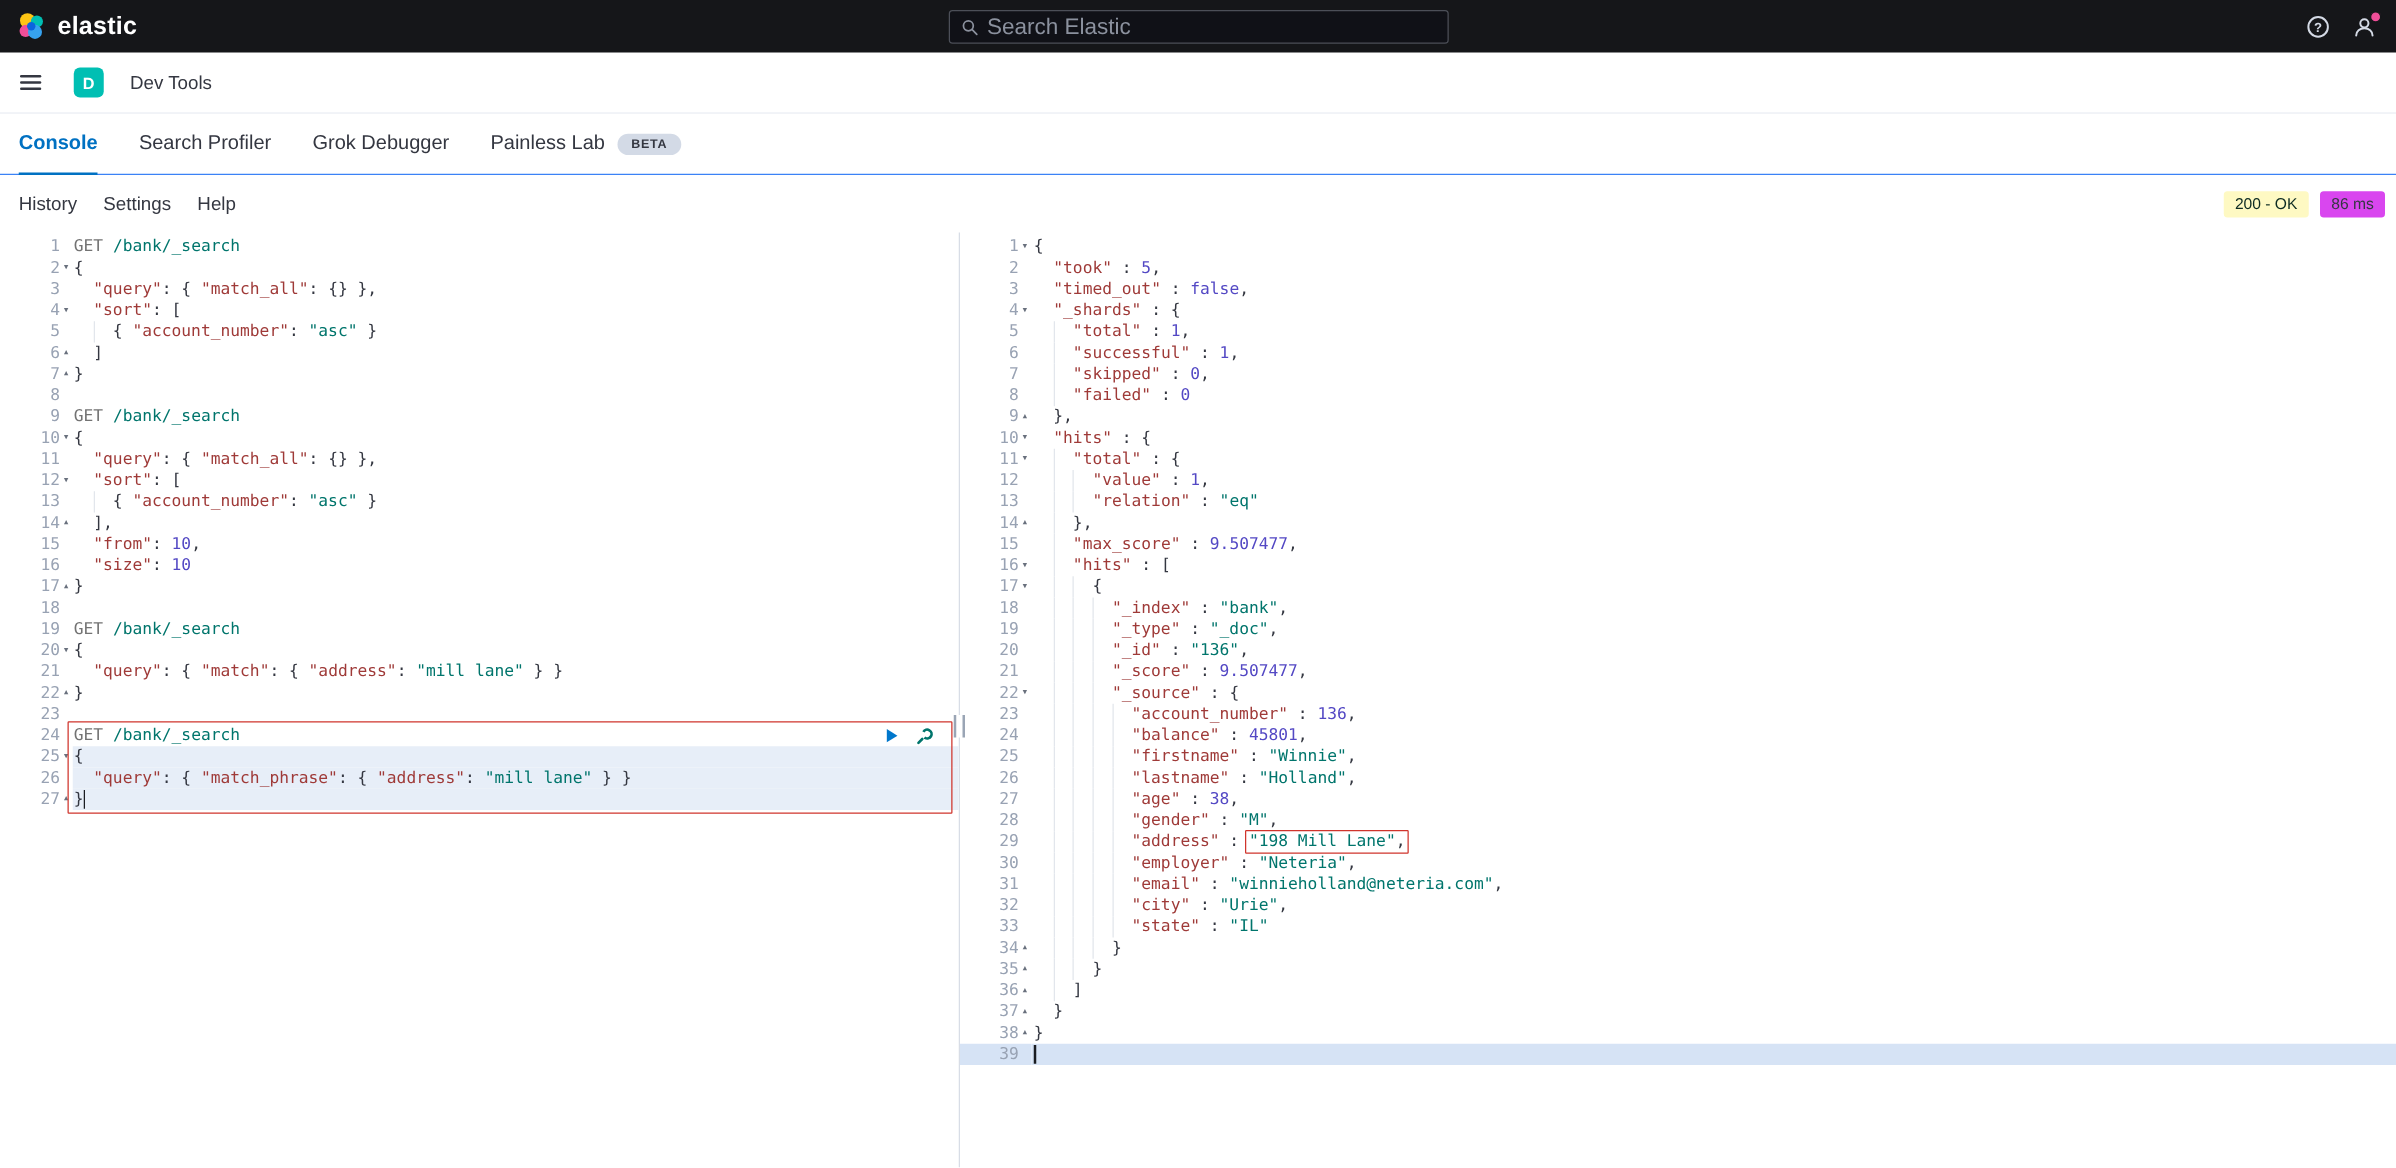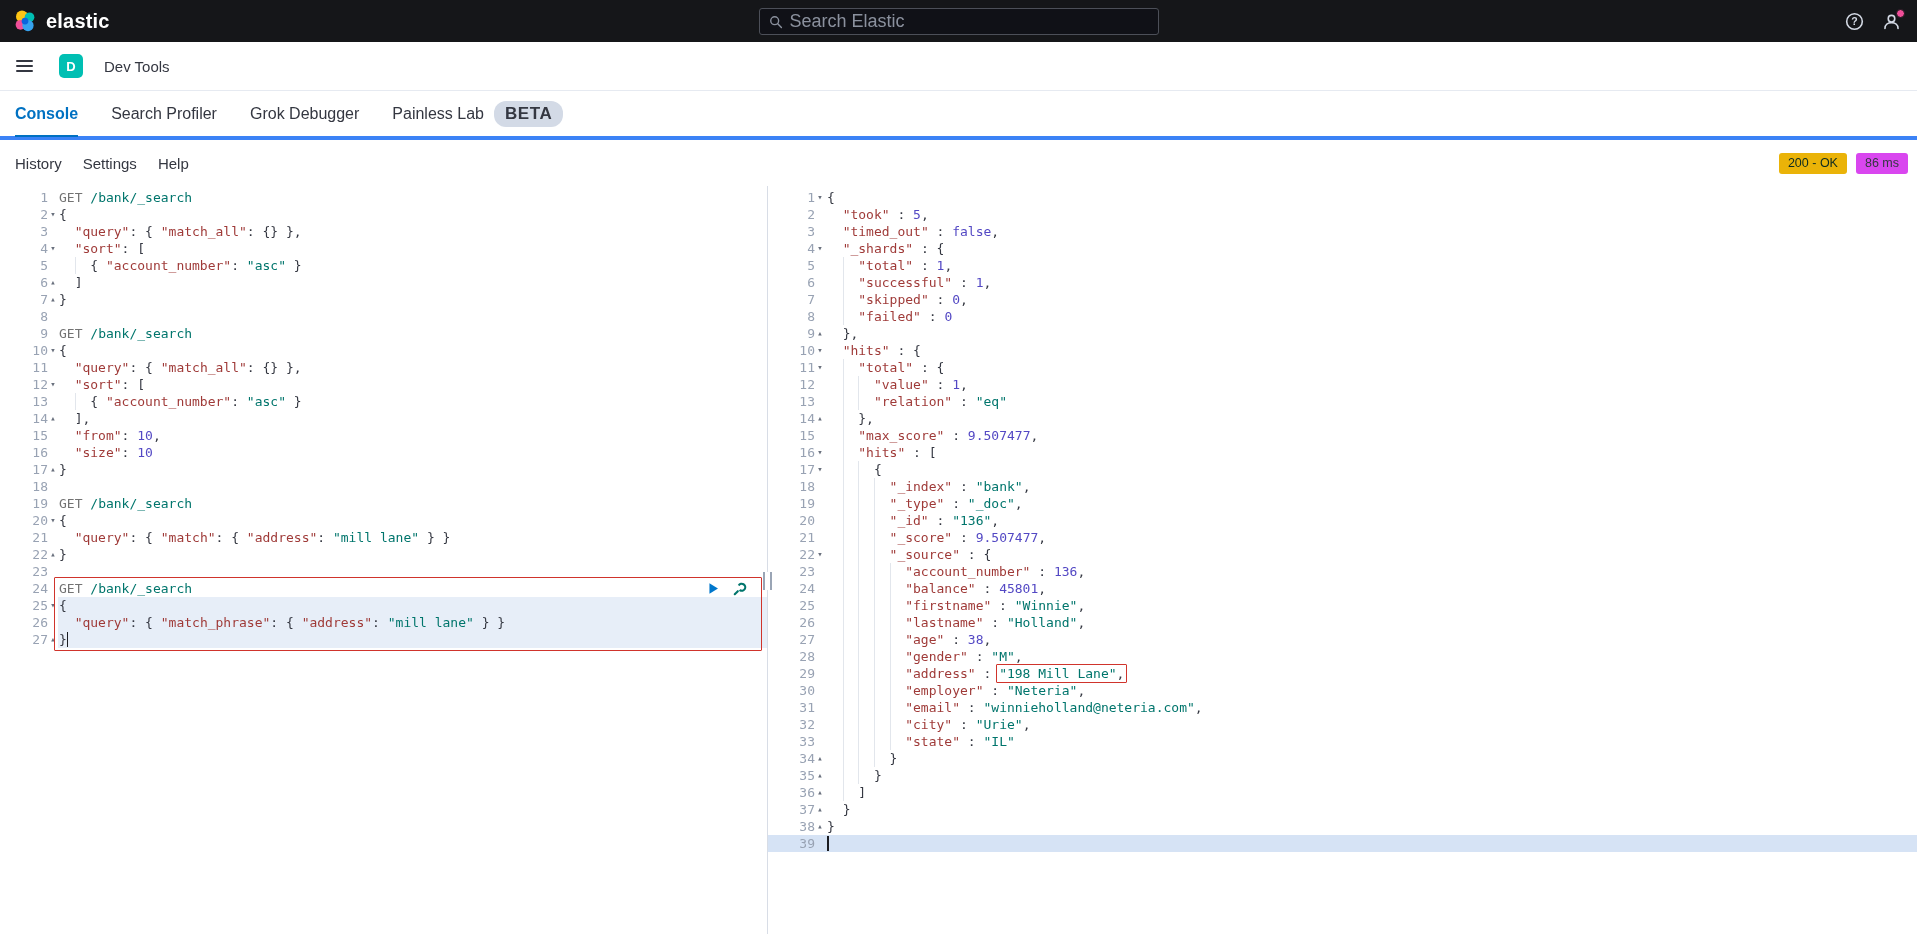--- a/index.html
+++ b/index.html
@@ -21,33 +21,33 @@
   
   .crumbbar { position:absolute; top:42px; left:0; right:0; height:49px; background:#fff; border-bottom:1px solid #e6eaf1; display:flex; align-items:center; }
   .menu-btn { width:48px; height:100%; display:flex; align-items:center; justify-content:center; cursor:pointer; }
   .hamburger { width:17px; }
   .hamburger div { height:2px; background:#343741; margin:3px 0; border-radius:1px; }
   .space-badge { width:24px; height:24px; margin-left:11px; border-radius:5px; background:#00bfb3; color:#fff; font-size:13px; font-weight:700;
                  display:flex; align-items:center; justify-content:center; cursor:pointer; }
   .crumb { margin-left:21px; font-size:15px; color:#343741; }
 
   
-  .tabbar { position:absolute; top:91px; left:0; right:0; height:49px; background:#fff; border-bottom:4px solid #3b82f6; display:flex; align-items:stretch; padding-left:15px; }
+  .tabbar { position:absolute; top:91px; left:0; right:0; height:49px; background:#fff; border-bottom:1px solid #3b82f6; display:flex; align-items:stretch; padding-left:15px; }
   .tab { display:flex; align-items:center; margin-right:33px; font-size:16px; color:#343741; position:relative; cursor:pointer; }
   .tab.active { color:#0071c2; font-weight:600; }
   .tab.active::after { content:""; position:absolute; left:0; right:0; bottom:-1px; height:2px; background:#0071c2; }
-  .beta-badge { margin-left:10px; background:#d3dae6; color:#343741; font-size:17px; font-weight:700; letter-spacing:.6px; padding:3px 11px; border-radius:12px; }
+  .beta-badge { margin-left:10px; background:#d3dae6; color:#343741; font-size:10px; font-weight:700; letter-spacing:.6px; padding:3px 11px; border-radius:12px; }
 
   
   .console-toolbar { position:absolute; top:140px; left:0; right:0; height:46px; background:#fff; display:flex; align-items:center; padding:0 9px 0 15px; }
   .tb-links { display:flex; gap:21px; }
   .tb-link { font-size:15px; color:#343741; cursor:pointer; }
   .spacer { flex:1; }
   .badge { height:21px; display:inline-flex; align-items:center; padding:0 9px; border-radius:3px; font-size:12.5px; white-space:nowrap; }
-  .badge.ok { background:#eab308; color:#0d2b22; }
+  .badge.ok { background:#fef9c3; color:#0d2b22; }
   .badge.ms { background:#d946ef; color:#343741; margin-left:9px; }
 
   
   .editors { position:absolute; top:186px; left:0; right:0; bottom:0; background:#fff; }
   .pane { position:absolute; top:0; bottom:0; }
   .pane.left { left:0; width:768px; border-right:1px solid #d8dde6; }
   .pane.right { left:768px; right:0; }
   .gutter { position:absolute; top:0; bottom:0; left:0; padding-top:3px; background:#fff;
             font-family:"DejaVu Sans Mono", monospace; font-size:13px; line-height:17px; }
   .g-left { width:58px; }

